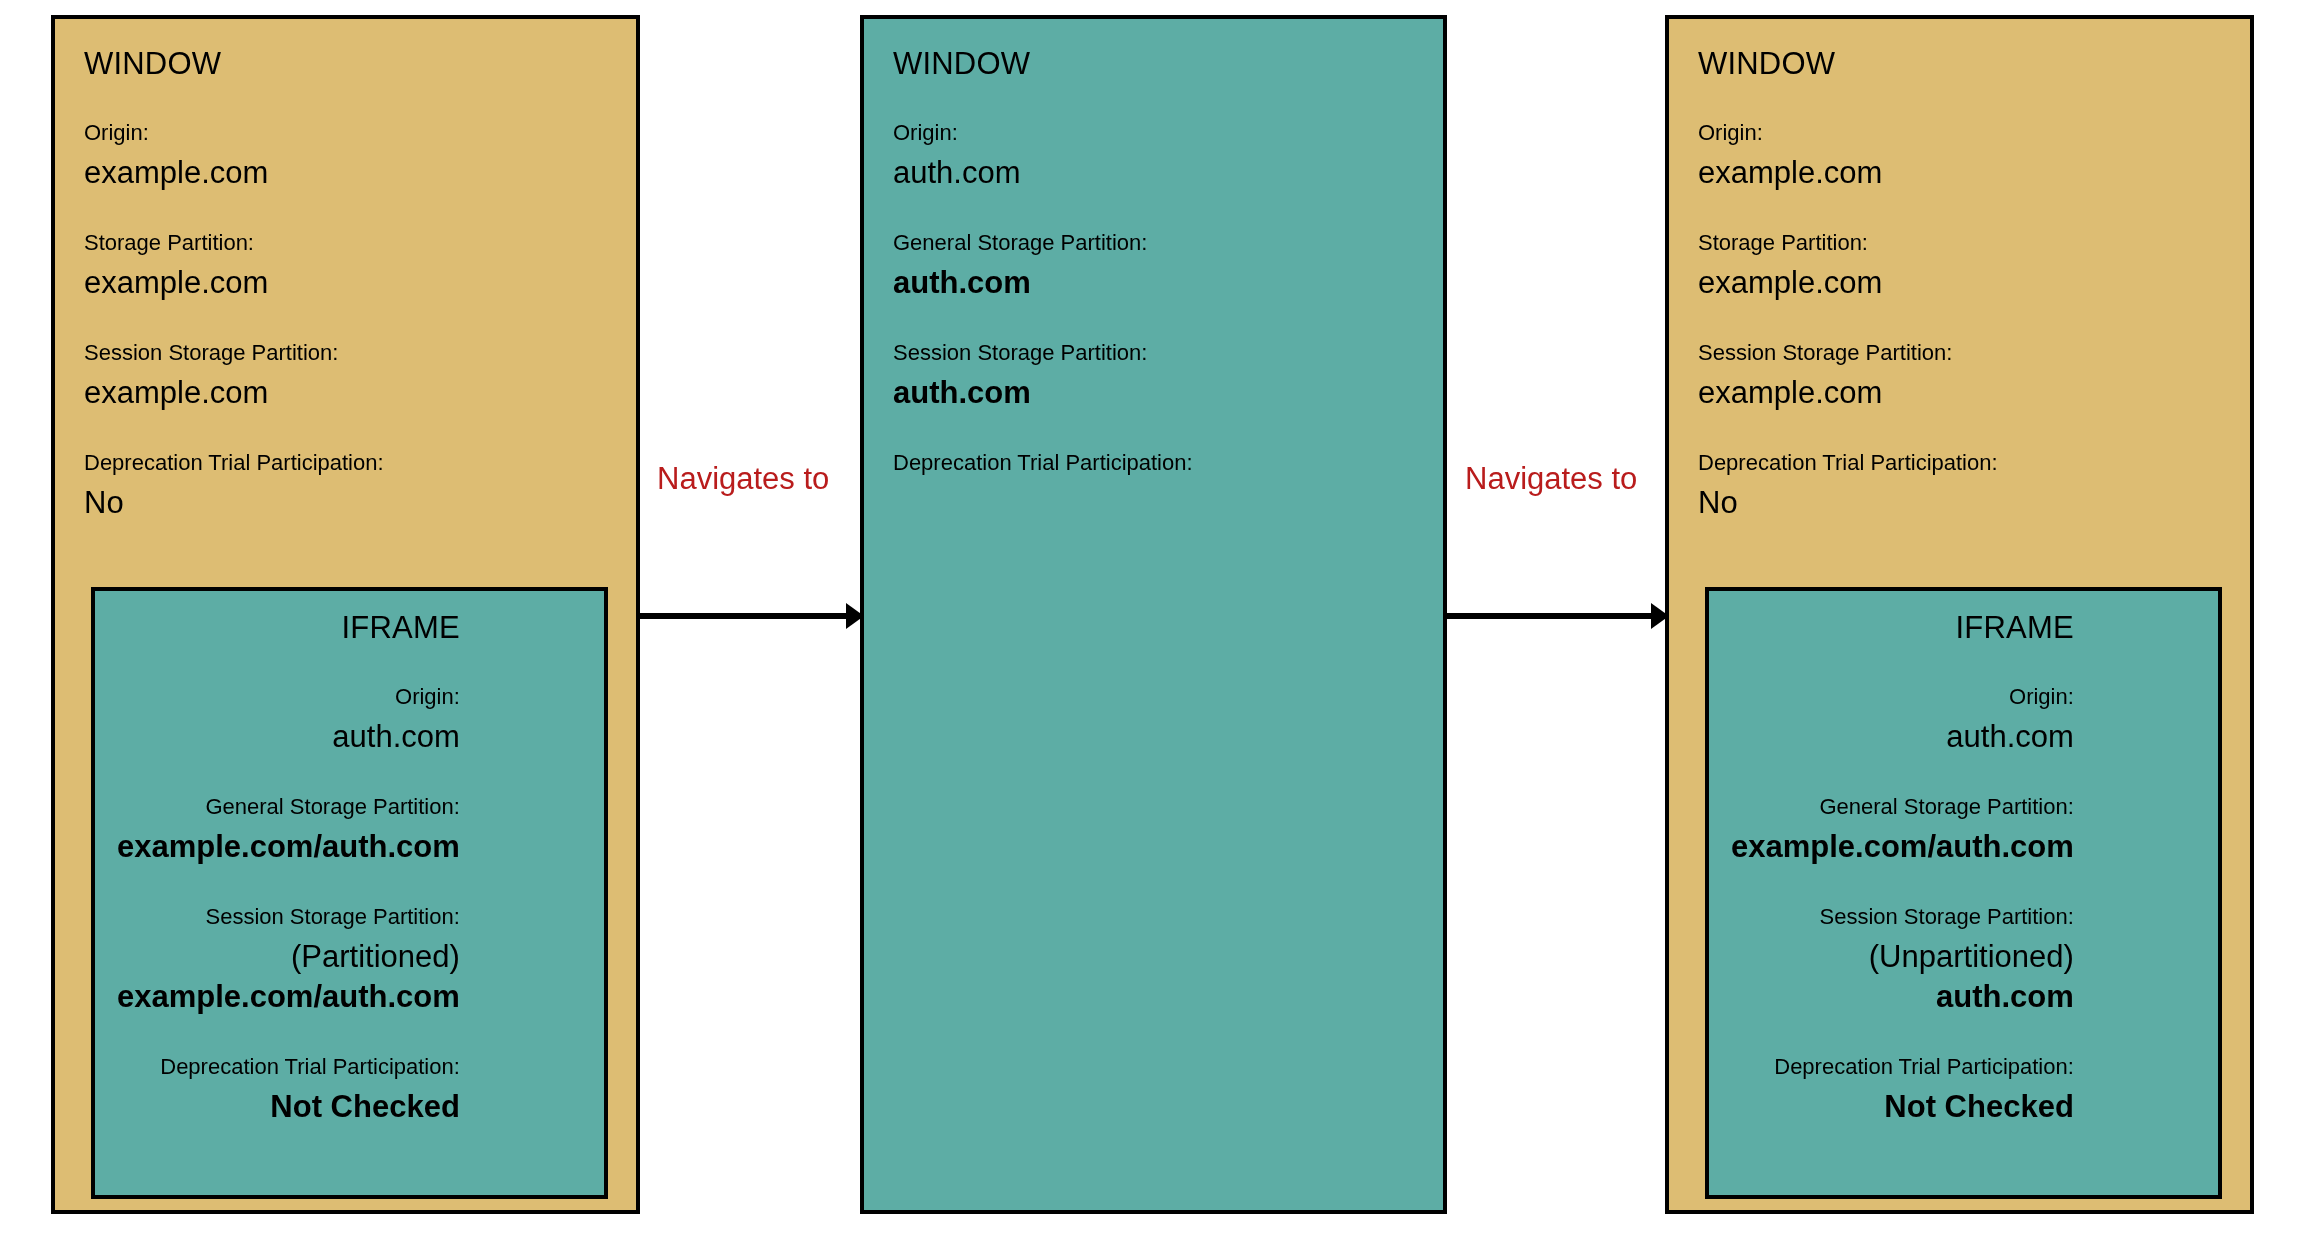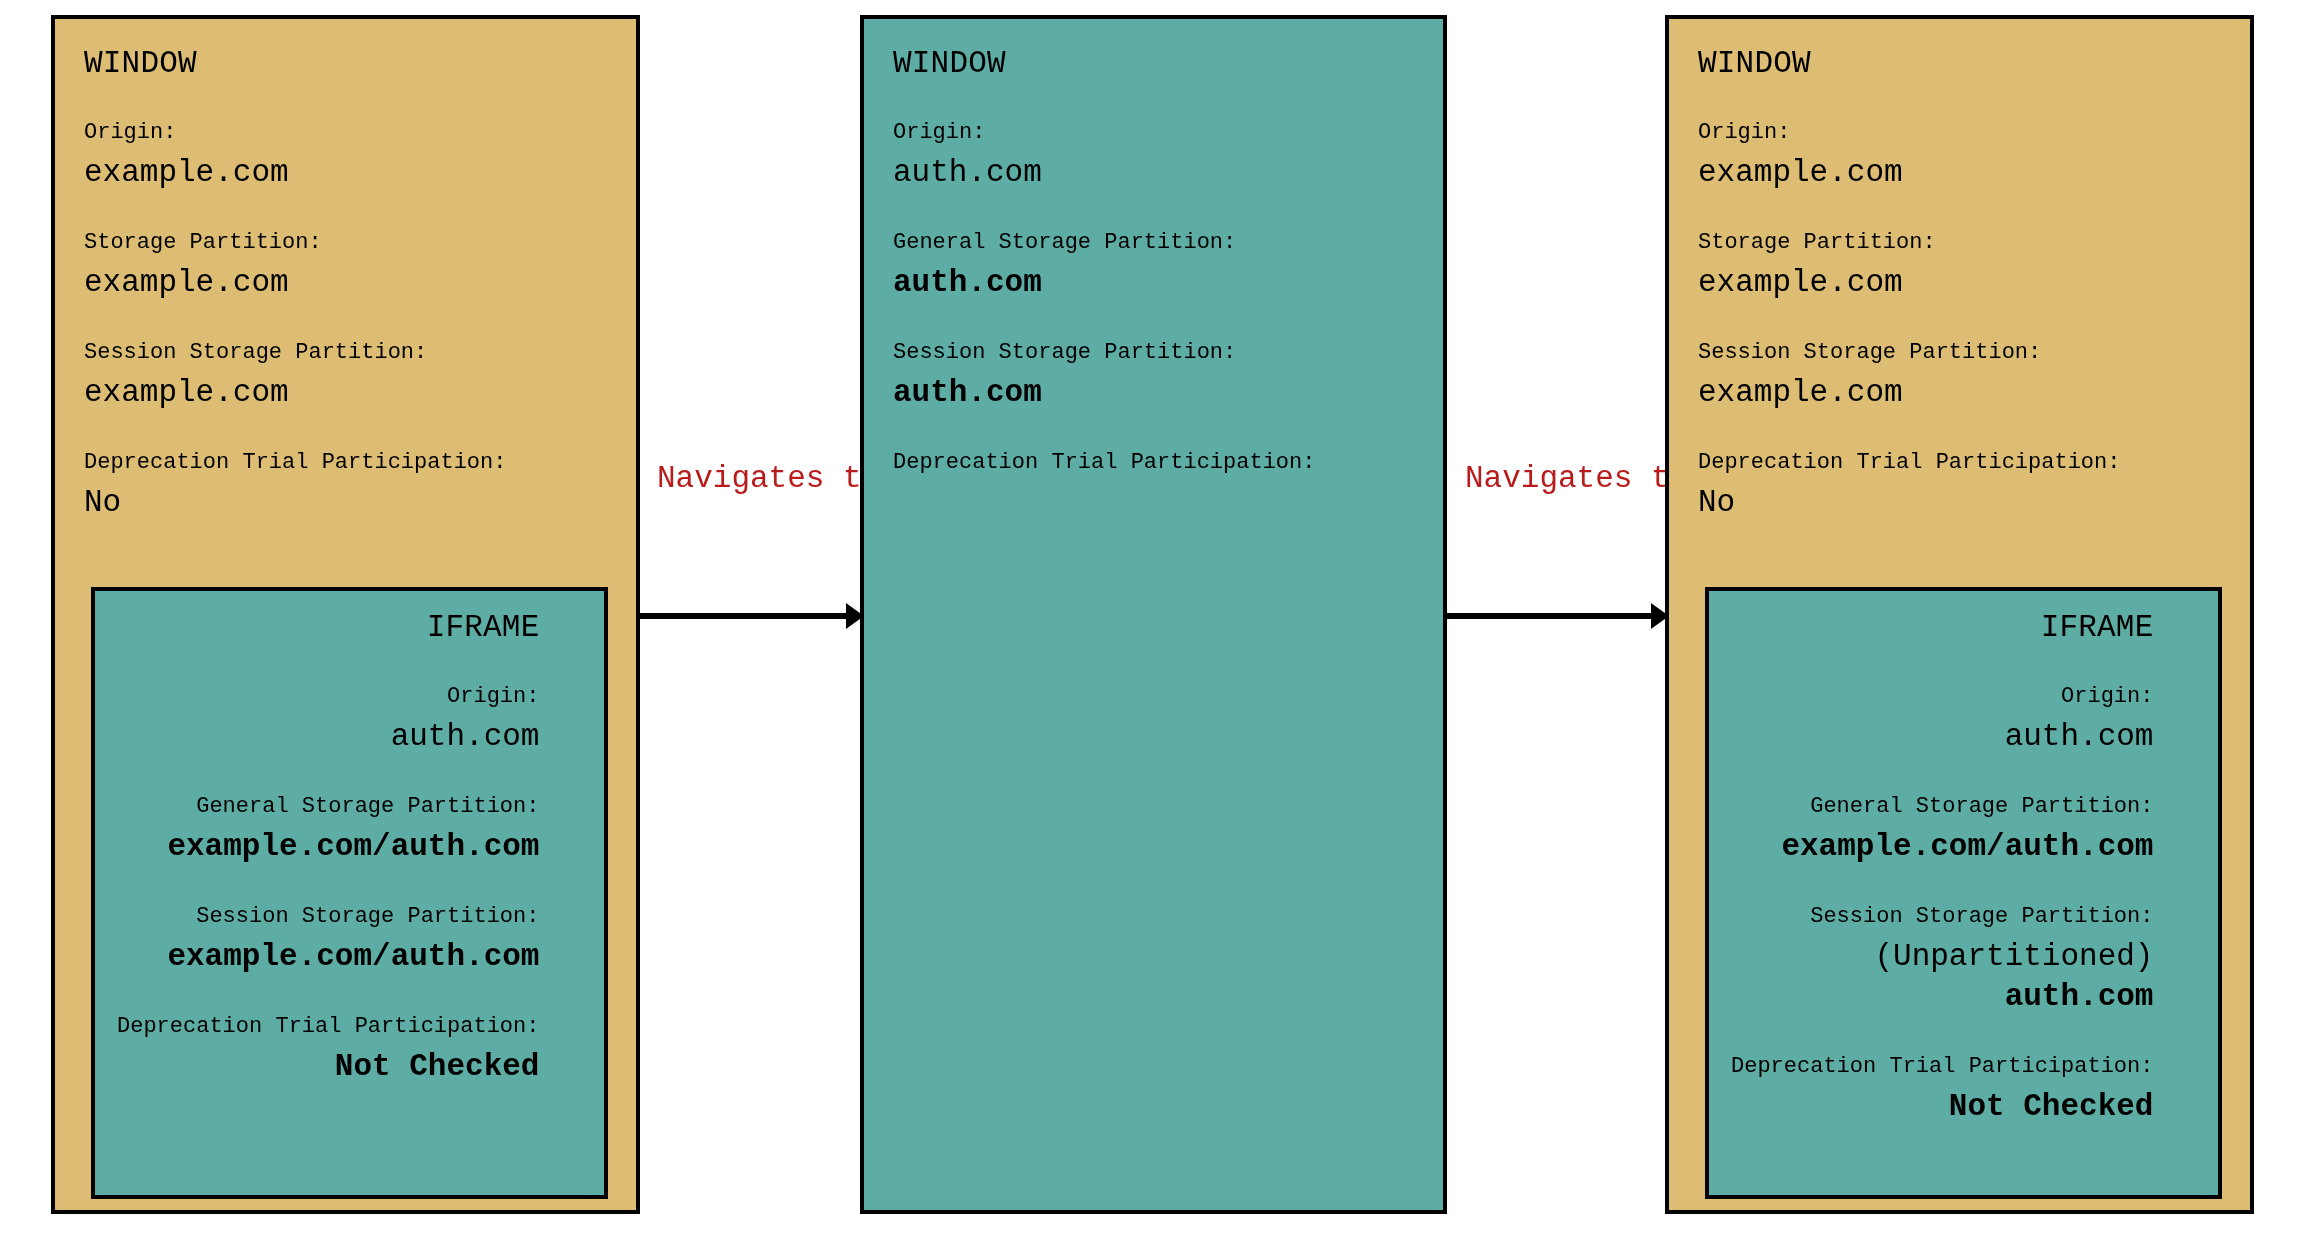--- a/index.html
+++ b/index.html
@@ -12,21 +12,20 @@
     height: 1244px;
     font-family: "Liberation Sans", sans-serif;
     color: #000000;
     overflow: hidden;
   }
   #canvas {
     position: relative;
     width: 1926px;
     height: 1244px;
     background: #ffffff;
-    font-family: Liberation Mono, monospace;
   }
 
   
   .panel {
     position: absolute;
     box-sizing: border-box;
     border: 4px solid #000000;
   }
   .panel.tan   { background: #ddbd73; }
   .panel.teal  { background: #5dada5; }
@@ -146,20 +145,21 @@
           <div class="field-value">auth.com</div>
         </div>
 
         <div class="field">
           <div class="field-label">General Storage Partition:</div>
           <div class="field-value bold">example.com/auth.com</div>
         </div>
 
         <div class="field">
           <div class="field-label">Session Storage Partition:</div>
+          <div class="field-sub">(Partitioned)</div>
           <div class="field-value bold">example.com/auth.com</div>
         </div>
 
         <div class="field">
           <div class="field-label">Deprecation Trial Participation:</div>
           <div class="field-value bold">Not Checked</div>
         </div>
       </div>
     </div>
   </div>

